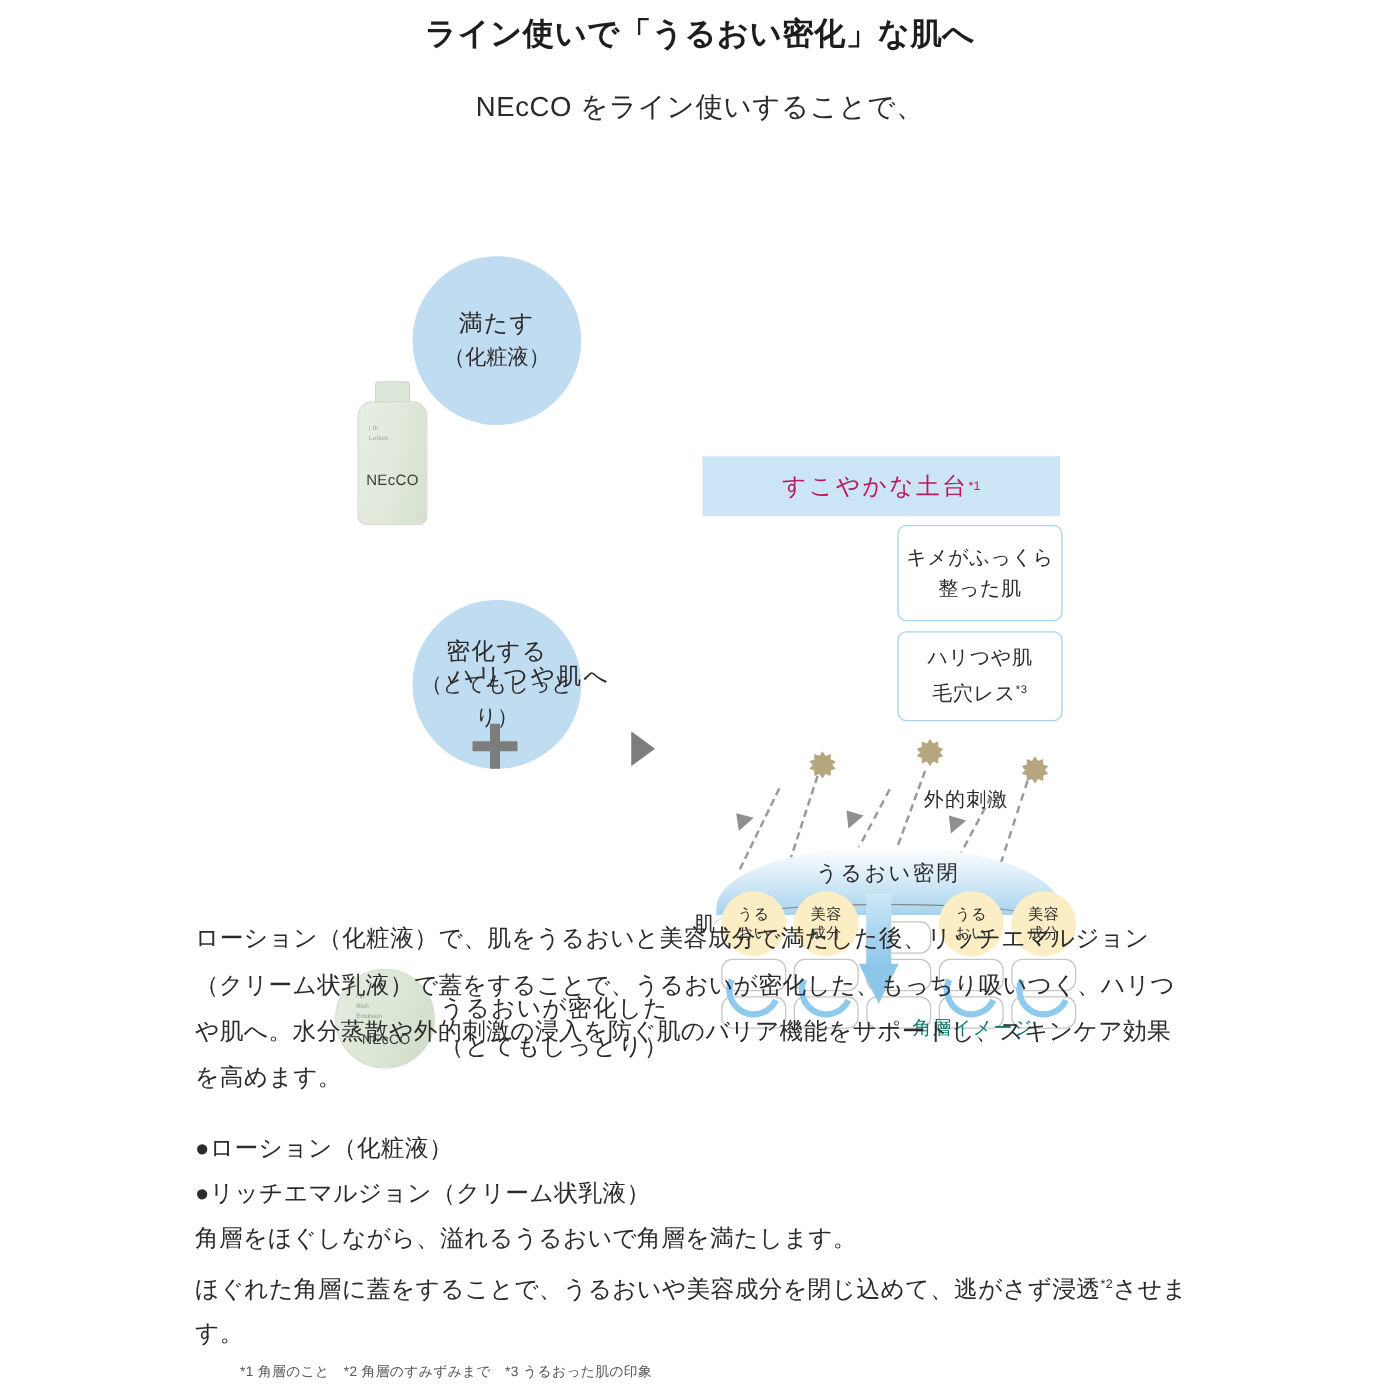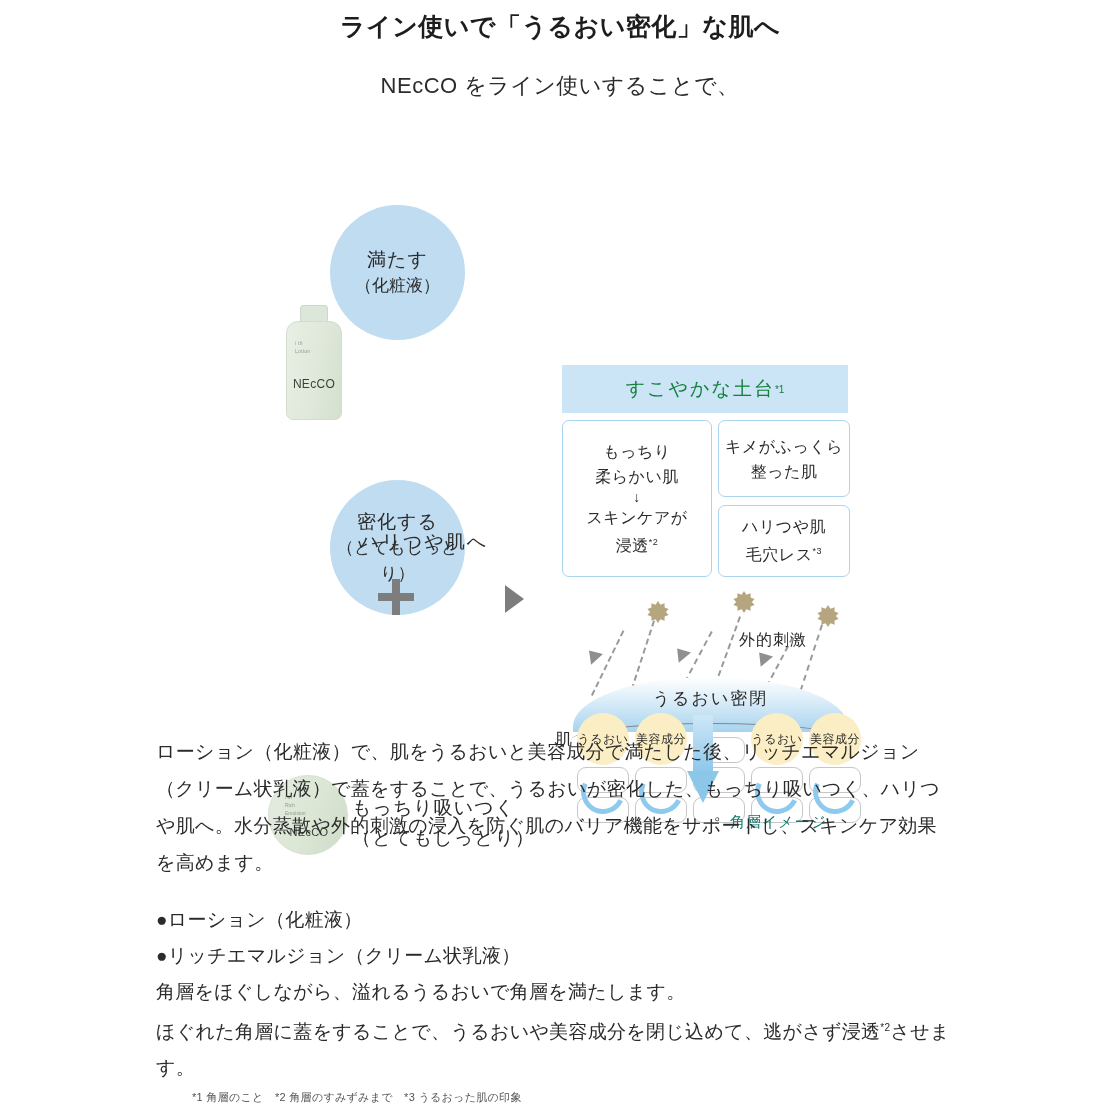--- a/index.html
+++ b/index.html
@@ -93,21 +93,21 @@
   .tri{
     position:absolute;left:505px;top:410px;
     width:0;height:0;border-left:19px solid #7d7d7d;
     border-top:14px solid transparent;border-bottom:14px solid transparent;
   }
 
   
   .rt-head{
     position:absolute;left:562px;top:190px;width:286px;height:48px;
     background:#cbe4f6;display:flex;align-items:center;justify-content:center;
-    font-size:19px;letter-spacing:2px;color:#15803d;
+    font-size:19px;letter-spacing:2px;color:#be185d;
   }
   .rt-head sup{font-size:10px;letter-spacing:0;vertical-align:super;}
 
   .rbox{
     position:absolute;border:1.5px solid #a9d4ef;border-radius:7px;
     background:#fff;display:flex;flex-direction:column;
     align-items:center;justify-content:center;text-align:center;
     font-size:16px;line-height:25px;color:#2b2b2b;letter-spacing:.5px;
   }
   .rbox sup{font-size:9px;vertical-align:super;}
@@ -146,21 +146,21 @@
   .band-line{
     position:absolute;left:16px;top:128px;width:279px;height:16px;
     border-top:1.5px solid #868686;border-radius:50% 50% 0 0 / 100% 100% 0 0;
   }
 
   .skin-label{position:absolute;left:0px;top:133px;font-size:17px;color:#2b2b2b;}
   .caption{position:absolute;left:175px;top:218px;font-size:15px;letter-spacing:1px;color:#0f766e;}
 
   .bead{
     position:absolute;width:52px;height:52px;border-radius:50%;
-    background:#fbeec5;display:flex;flex-direction:row;
+    background:#fbeec5;display:flex;flex-direction:column;
     align-items:center;justify-content:center;text-align:center;
     font-size:12px;line-height:15px;color:#2b2b2b;letter-spacing:.5px;
   }
   .cell{
     position:absolute;width:52px;height:26px;border-radius:9px;
     border:1px solid #c6c6c6;background:#fff;box-sizing:border-box;
   }
   .cyc{
     position:absolute;width:44px;height:44px;border-radius:50%;
     border:5px solid #8dcaee;border-top-color:transparent;border-right-color:transparent;
@@ -228,36 +228,29 @@
     <div class="jar">
       <div class="small">
         <div>i th</div>
         <div>Rich</div>
         <div>Emulsion</div>
       </div>
       <div class="brand">NEcCO</div>
     </div>
 
     <div class="prod-label" id="lab-rich">
-      <span class="r1">もっちり吸いつく</span>
+      <span class="r1">うるおいが密化した</span>
       <span class="r2">（とてもしっとり）</span>
     </div>
 
     <div class="rt-head">
       <span>すこやかな土台</span>
         <sup>*1</sup>
     </div>
 
-    <div class="rbox" id="rb-big">
-      <span>もっちり</span>
-      <span>柔らかい肌</span>
-      <span class="dwn">↓</span>
-      <span>スキンケアが</span>
-      <span><span>浸透</span><sup>*2</sup></span>
-    </div>
 
     <div class="rbox" id="rb-1">
       <span>キメがふっくら</span>
       <span>整った肌</span>
     </div>
 
     <div class="rbox" id="rb-2">
       <span>ハリつや肌</span>
       <span><span>毛穴レス</span><sup>*3</sup></span>
     </div>

